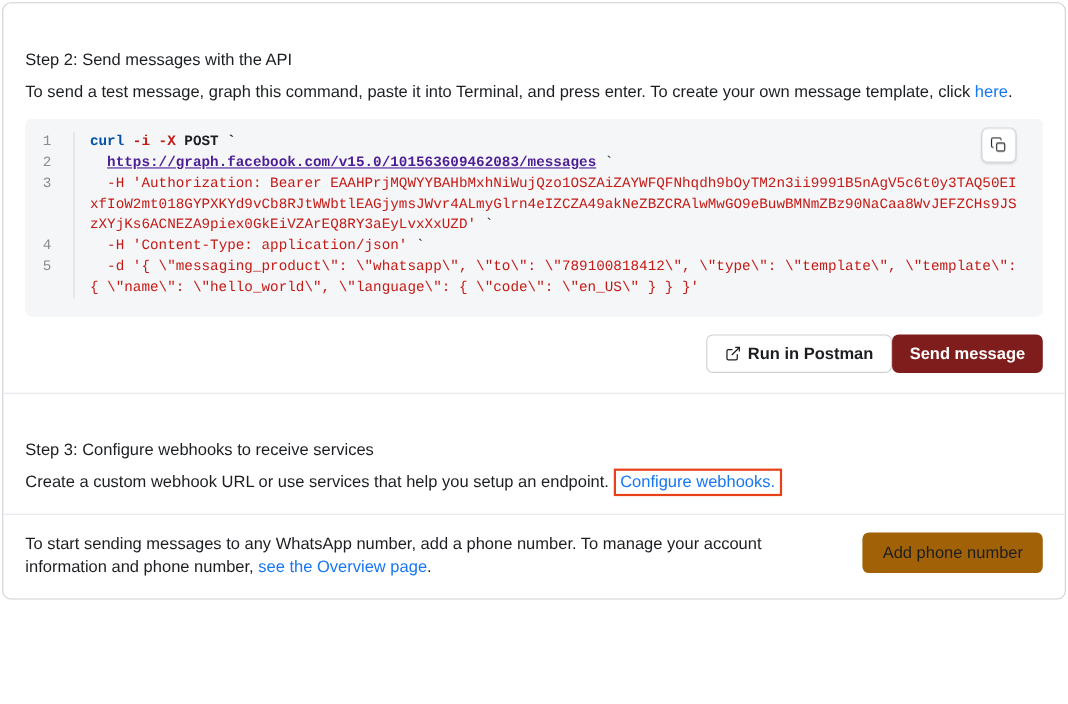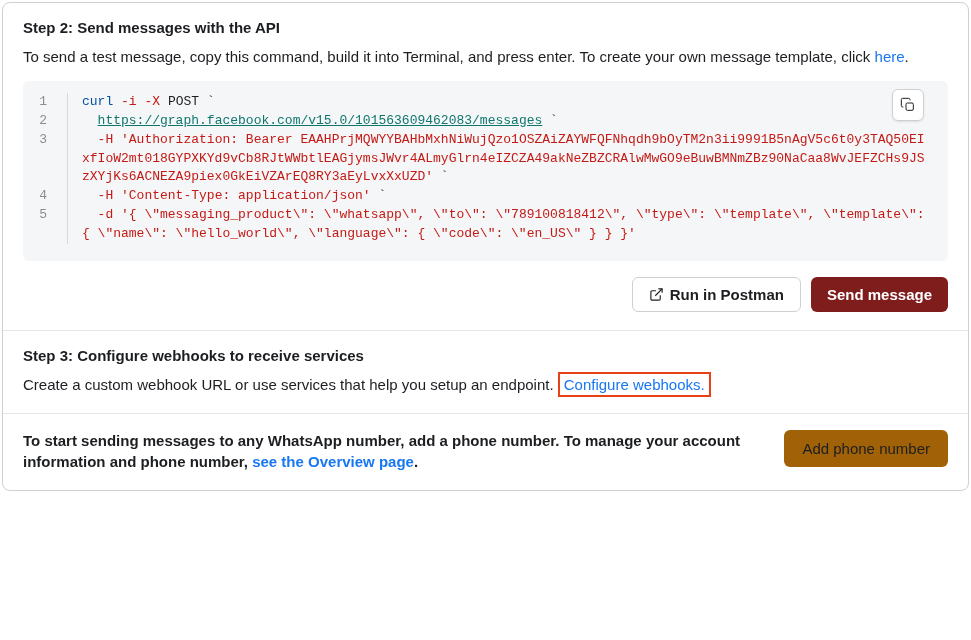--- a/index.html
+++ b/index.html
@@ -23,23 +23,24 @@
     }
     .step-section {
       padding: 16px 20px 18px 20px;
       border-bottom: 1px solid #e4e6eb;
     }
     .step-section:last-child {
       border-bottom: none;
     }
     .step-title {
       font-size: 15px;
-      font-weight: 700;
+      font-weight: 400;
       color: #1c1e21;
       margin-bottom: 10px;
+      margin-top: 27px;
     }
     .step-desc {
       font-size: 15px;
       color: #1c1e21;
       line-height: 1.4;
     }
     .link {
       color: #1877f2;
       text-decoration: none;
       cursor: pointer;
@@ -86,33 +87,34 @@
       flex: 1;
       white-space: pre-wrap;
       word-break: break-all;
       padding-left: 4px;
       border-left: 1px solid #d7d9dc;
       padding-left: 12px;
     }
     .code-line:first-child .line-content {
       border-left: none;
       padding-left: 0;
+      font-weight: bold;
     }
     .code-block .code-line:nth-child(1) .line-content,
     .code-block .code-line:nth-child(2) .line-content,
     .code-block .code-line:nth-child(3) .line-content,
     .code-block .code-line:nth-child(4) .line-content,
     .code-block .code-line:nth-child(5) .line-content {
       border-left: 1px solid #d7d9dc;
       padding-left: 14px;
     }
     .tok-cmd { color: #0451a5; }
     .tok-flag { color: #c41a16; }
     .tok-method { color: #1c1e21; }
-    .tok-url { text-decoration: underline; color: #0f766e; }
+    .tok-url { text-decoration: underline; color: #4c1d95; font-weight: bold; }
     .tok-str { color: #c41a16; }
     .tok-back { color: #1c1e21; }
     .copy-btn {
       position: absolute;
       top: 8px;
       right: 24px;
       width: 32px;
       height: 32px;
       background: #fff;
       border: 1px solid #ced0d4;
@@ -126,21 +128,21 @@
     .copy-btn svg {
       width: 16px;
       height: 16px;
       stroke: #1c1e21;
       fill: none;
       stroke-width: 1.5;
     }
     .actions-row {
       display: flex;
       justify-content: flex-end;
-      gap: 10px;
+      gap: 0;
       margin-top: 16px;
     }
     .btn {
       padding: 8px 16px;
       border-radius: 6px;
       font-size: 15px;
       font-weight: 600;
       cursor: pointer;
       display: inline-flex;
       align-items: center;
@@ -170,39 +172,38 @@
       margin-top: 36px;
     }
     .flex-desc {
       display: flex;
       justify-content: space-between;
       align-items: flex-start;
       gap: 20px;
     }
     .flex-desc .step-desc {
       flex: 1;
-      font-weight: bold;
     }
     .btn-light {
       background: #a16207;
       color: #1c1e21;
       border: none;
       font-weight: 500;
       padding: 10px 18px;
     }
   </style>
 </head>
 <body>
 
 <div class="container">
 
   <div class="step-section">
     <div class="step-title">Step 2: Send messages with the API</div>
     <div class="step-desc">
-      <span>To send a test message, copy this command, build it into Terminal, and press enter. To create your own message template, click </span><a class="link">here</a><span>.</span>
+      <span>To send a test message, graph this command, paste it into Terminal, and press enter. To create your own message template, click </span><a class="link">here</a><span>.</span>
     </div>
 
     <div class="code-block-wrapper">
       <div class="code-block">
         <div class="code-line">
           <span class="line-num">1</span>
           <span class="line-content"><span class="tok-cmd">curl</span> <span class="tok-flag">-i</span> <span class="tok-flag">-X</span> <span class="tok-method">POST</span> <span class="tok-back">`</span></span>
         </div>
         <div class="code-line">
           <span class="line-num">2</span>

